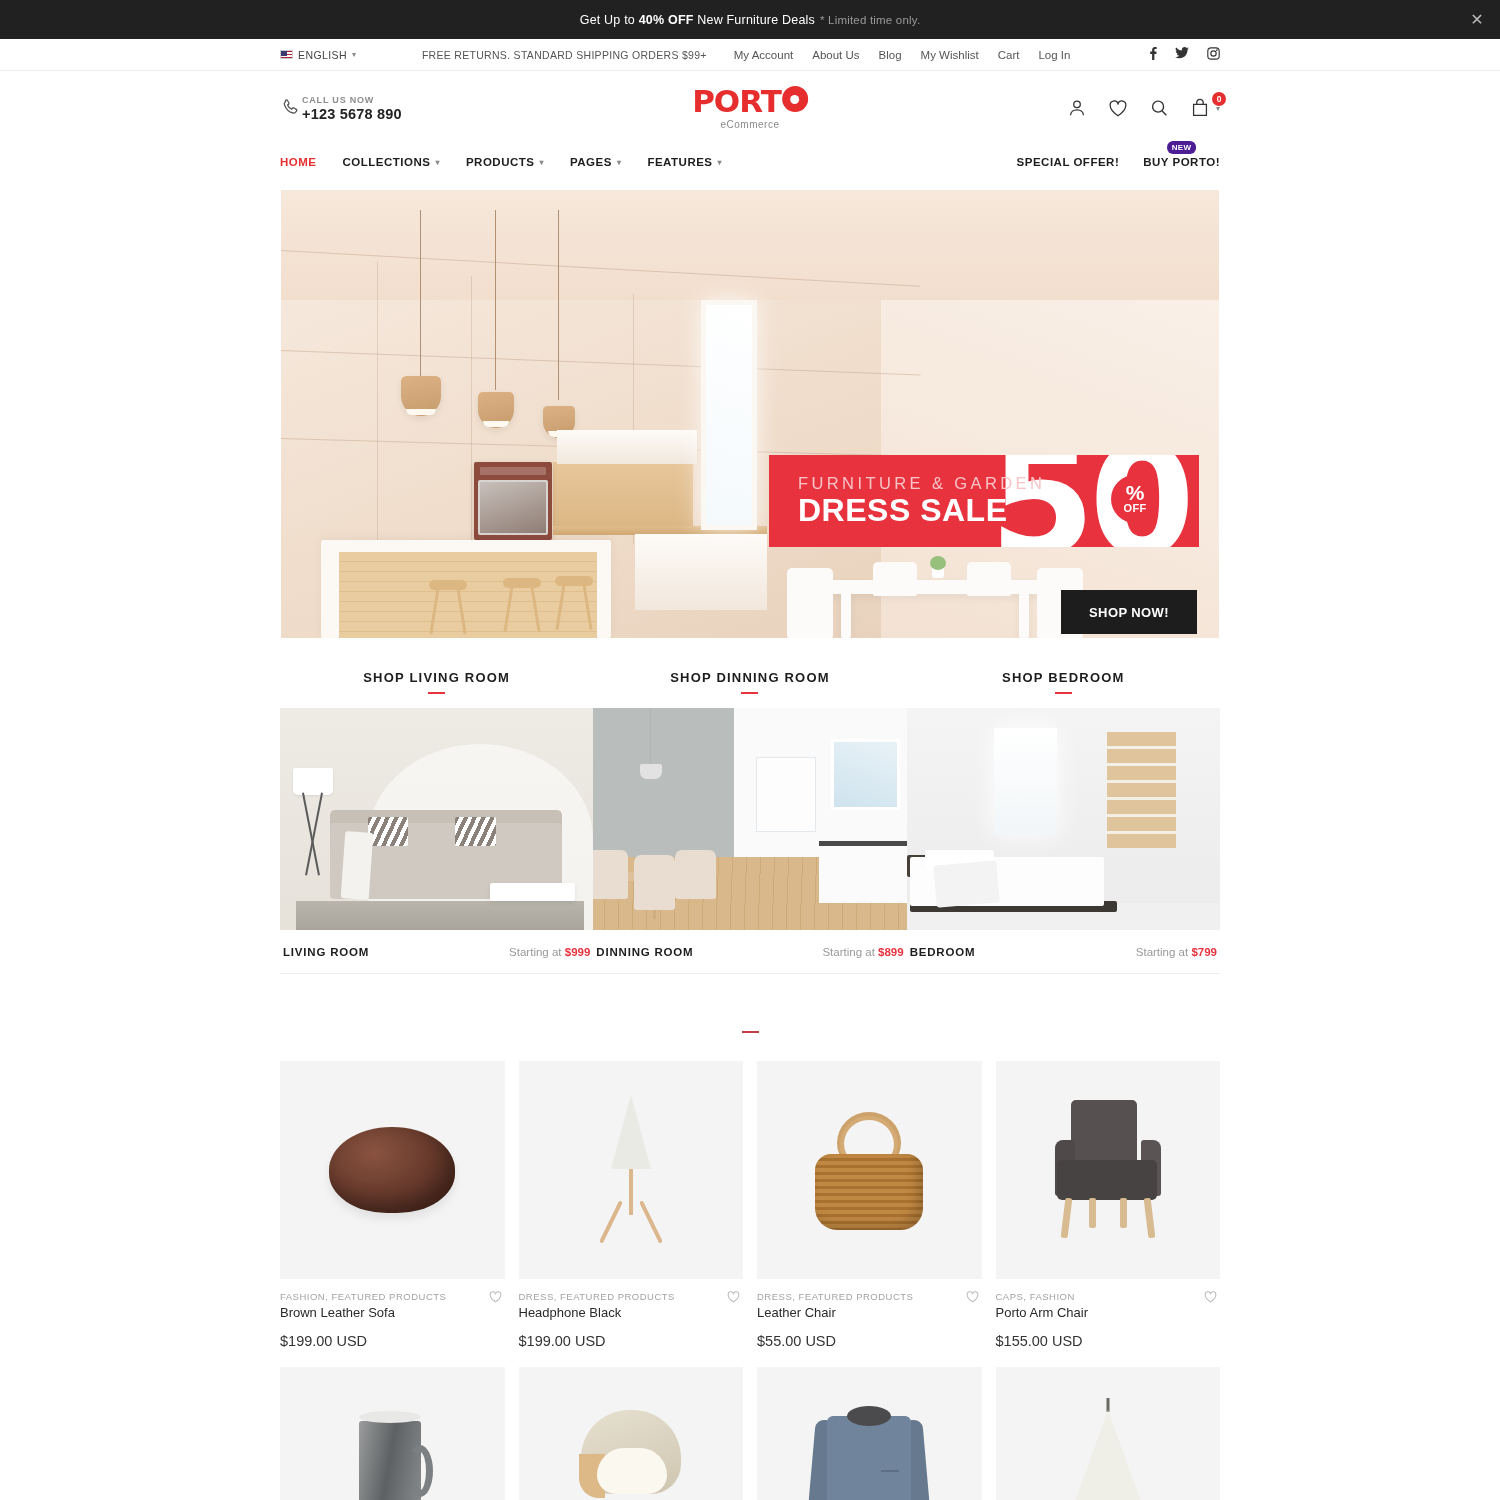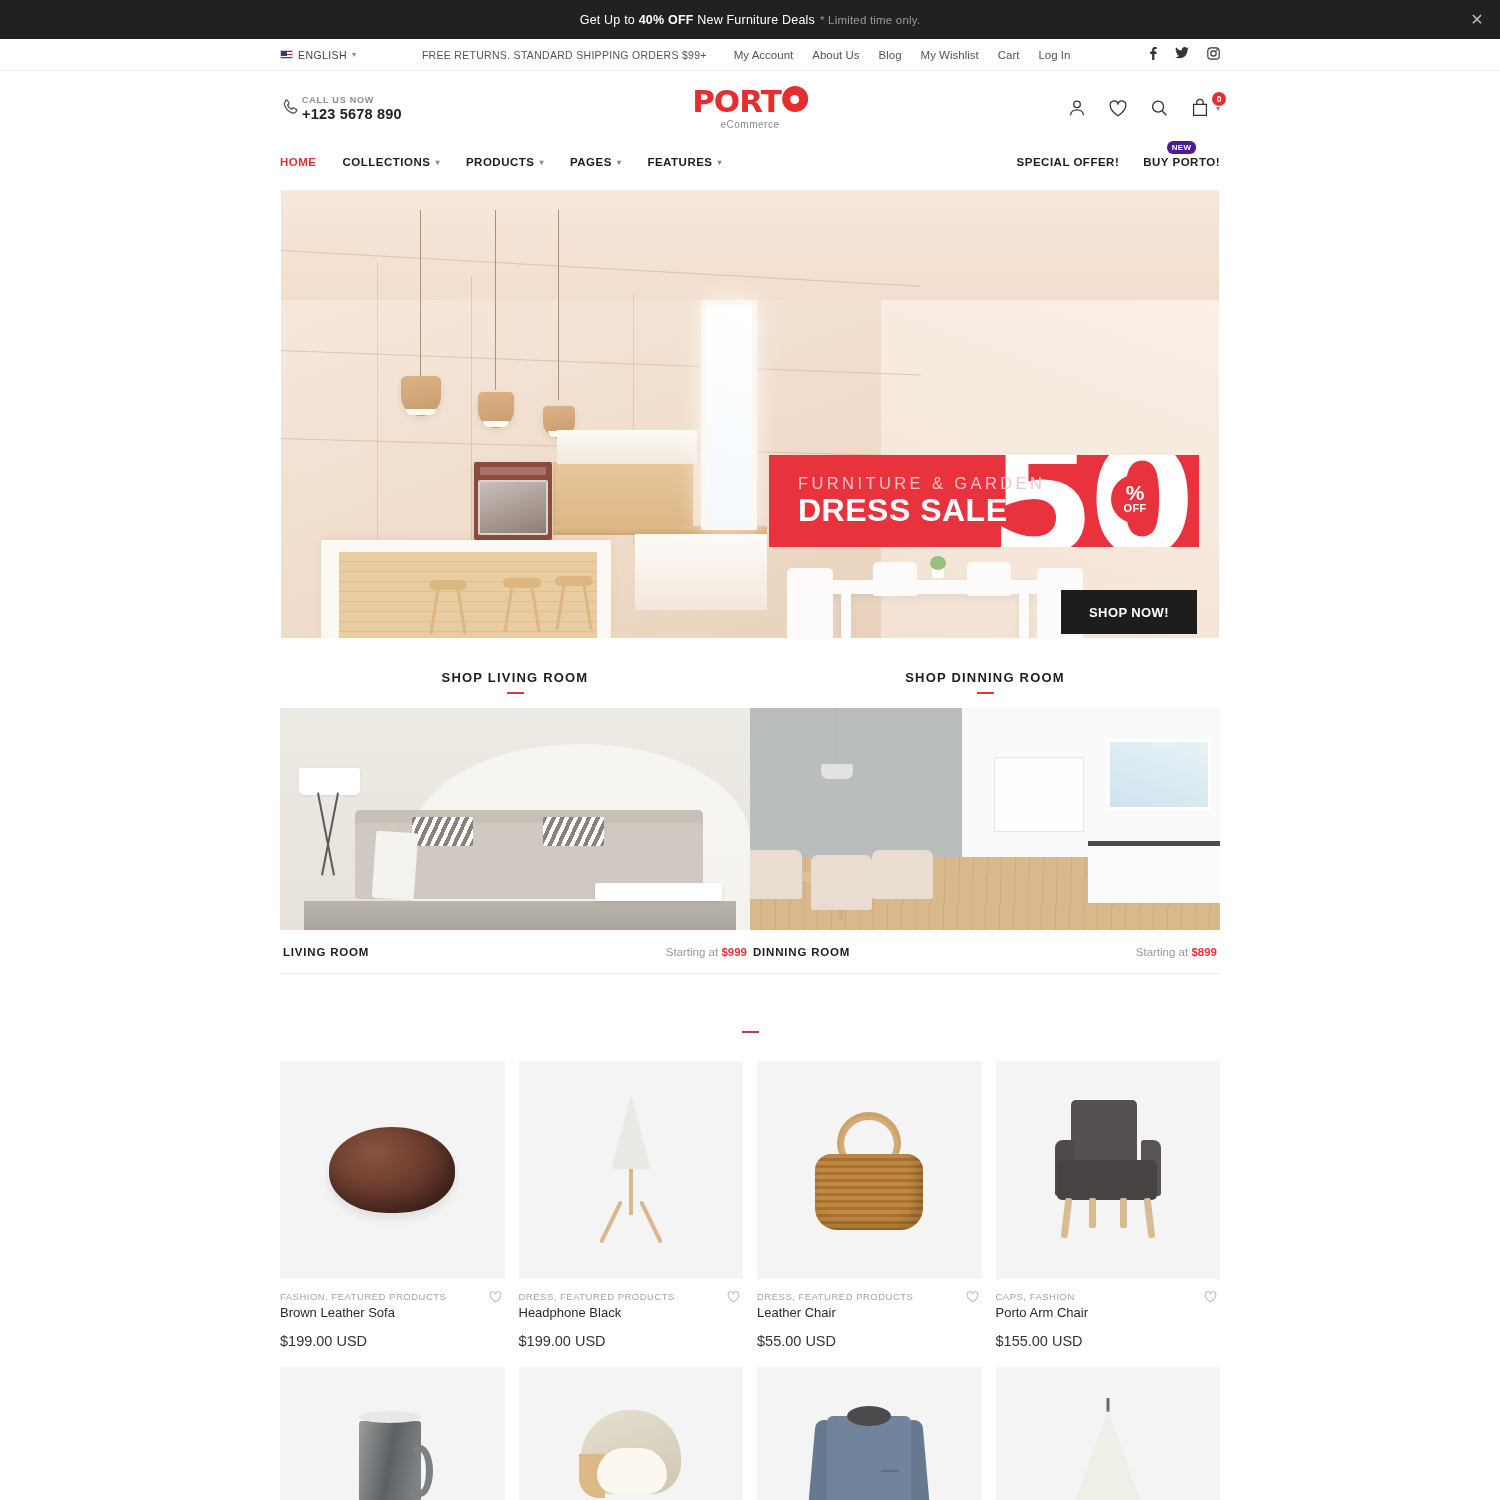--- a/index.html
+++ b/index.html
@@ -598,20 +598,39 @@
         <div class="dr-chair" style="left:-2%;"></div>
         <div class="dr-chair" style="left:26%;"></div>
         <div class="dr-chair" style="left:13%;bottom:9%;height:25%;"></div>
       </div>
       <div class="cat-foot">
         <span class="cat-name">DINNING ROOM</span>
         <span class="cat-price"><span>Starting at </span><b>$899</b></span>
       </div>
     </div>
 
+    <div class="cat">
+      <div class="cat-title">SHOP BEDROOM</div>
+      <div class="cat-rule"></div>
+      <div class="cat-img">
+        <div class="bd-wall"></div>
+        <div class="bd-win"></div>
+        <div class="bd-shelf"></div>
+        <div class="bd-floor"></div>
+        <div class="bd-head"></div>
+        <div class="bd-base"></div>
+        <div class="bd-bed"></div>
+        <div class="bd-pillow"></div>
+        <div class="bd-throw"></div>
+      </div>
+      <div class="cat-foot">
+        <span class="cat-name">BEDROOM</span>
+        <span class="cat-price"><span>Starting at </span><b>$799</b></span>
+      </div>
+    </div>
   </div>
 
   <div class="featured">
     <div class="feat-rule"></div>
 
     <div class="prod-grid">
 
       <div>
         <div class="prod-img">
           <div class="beanbag"></div>

